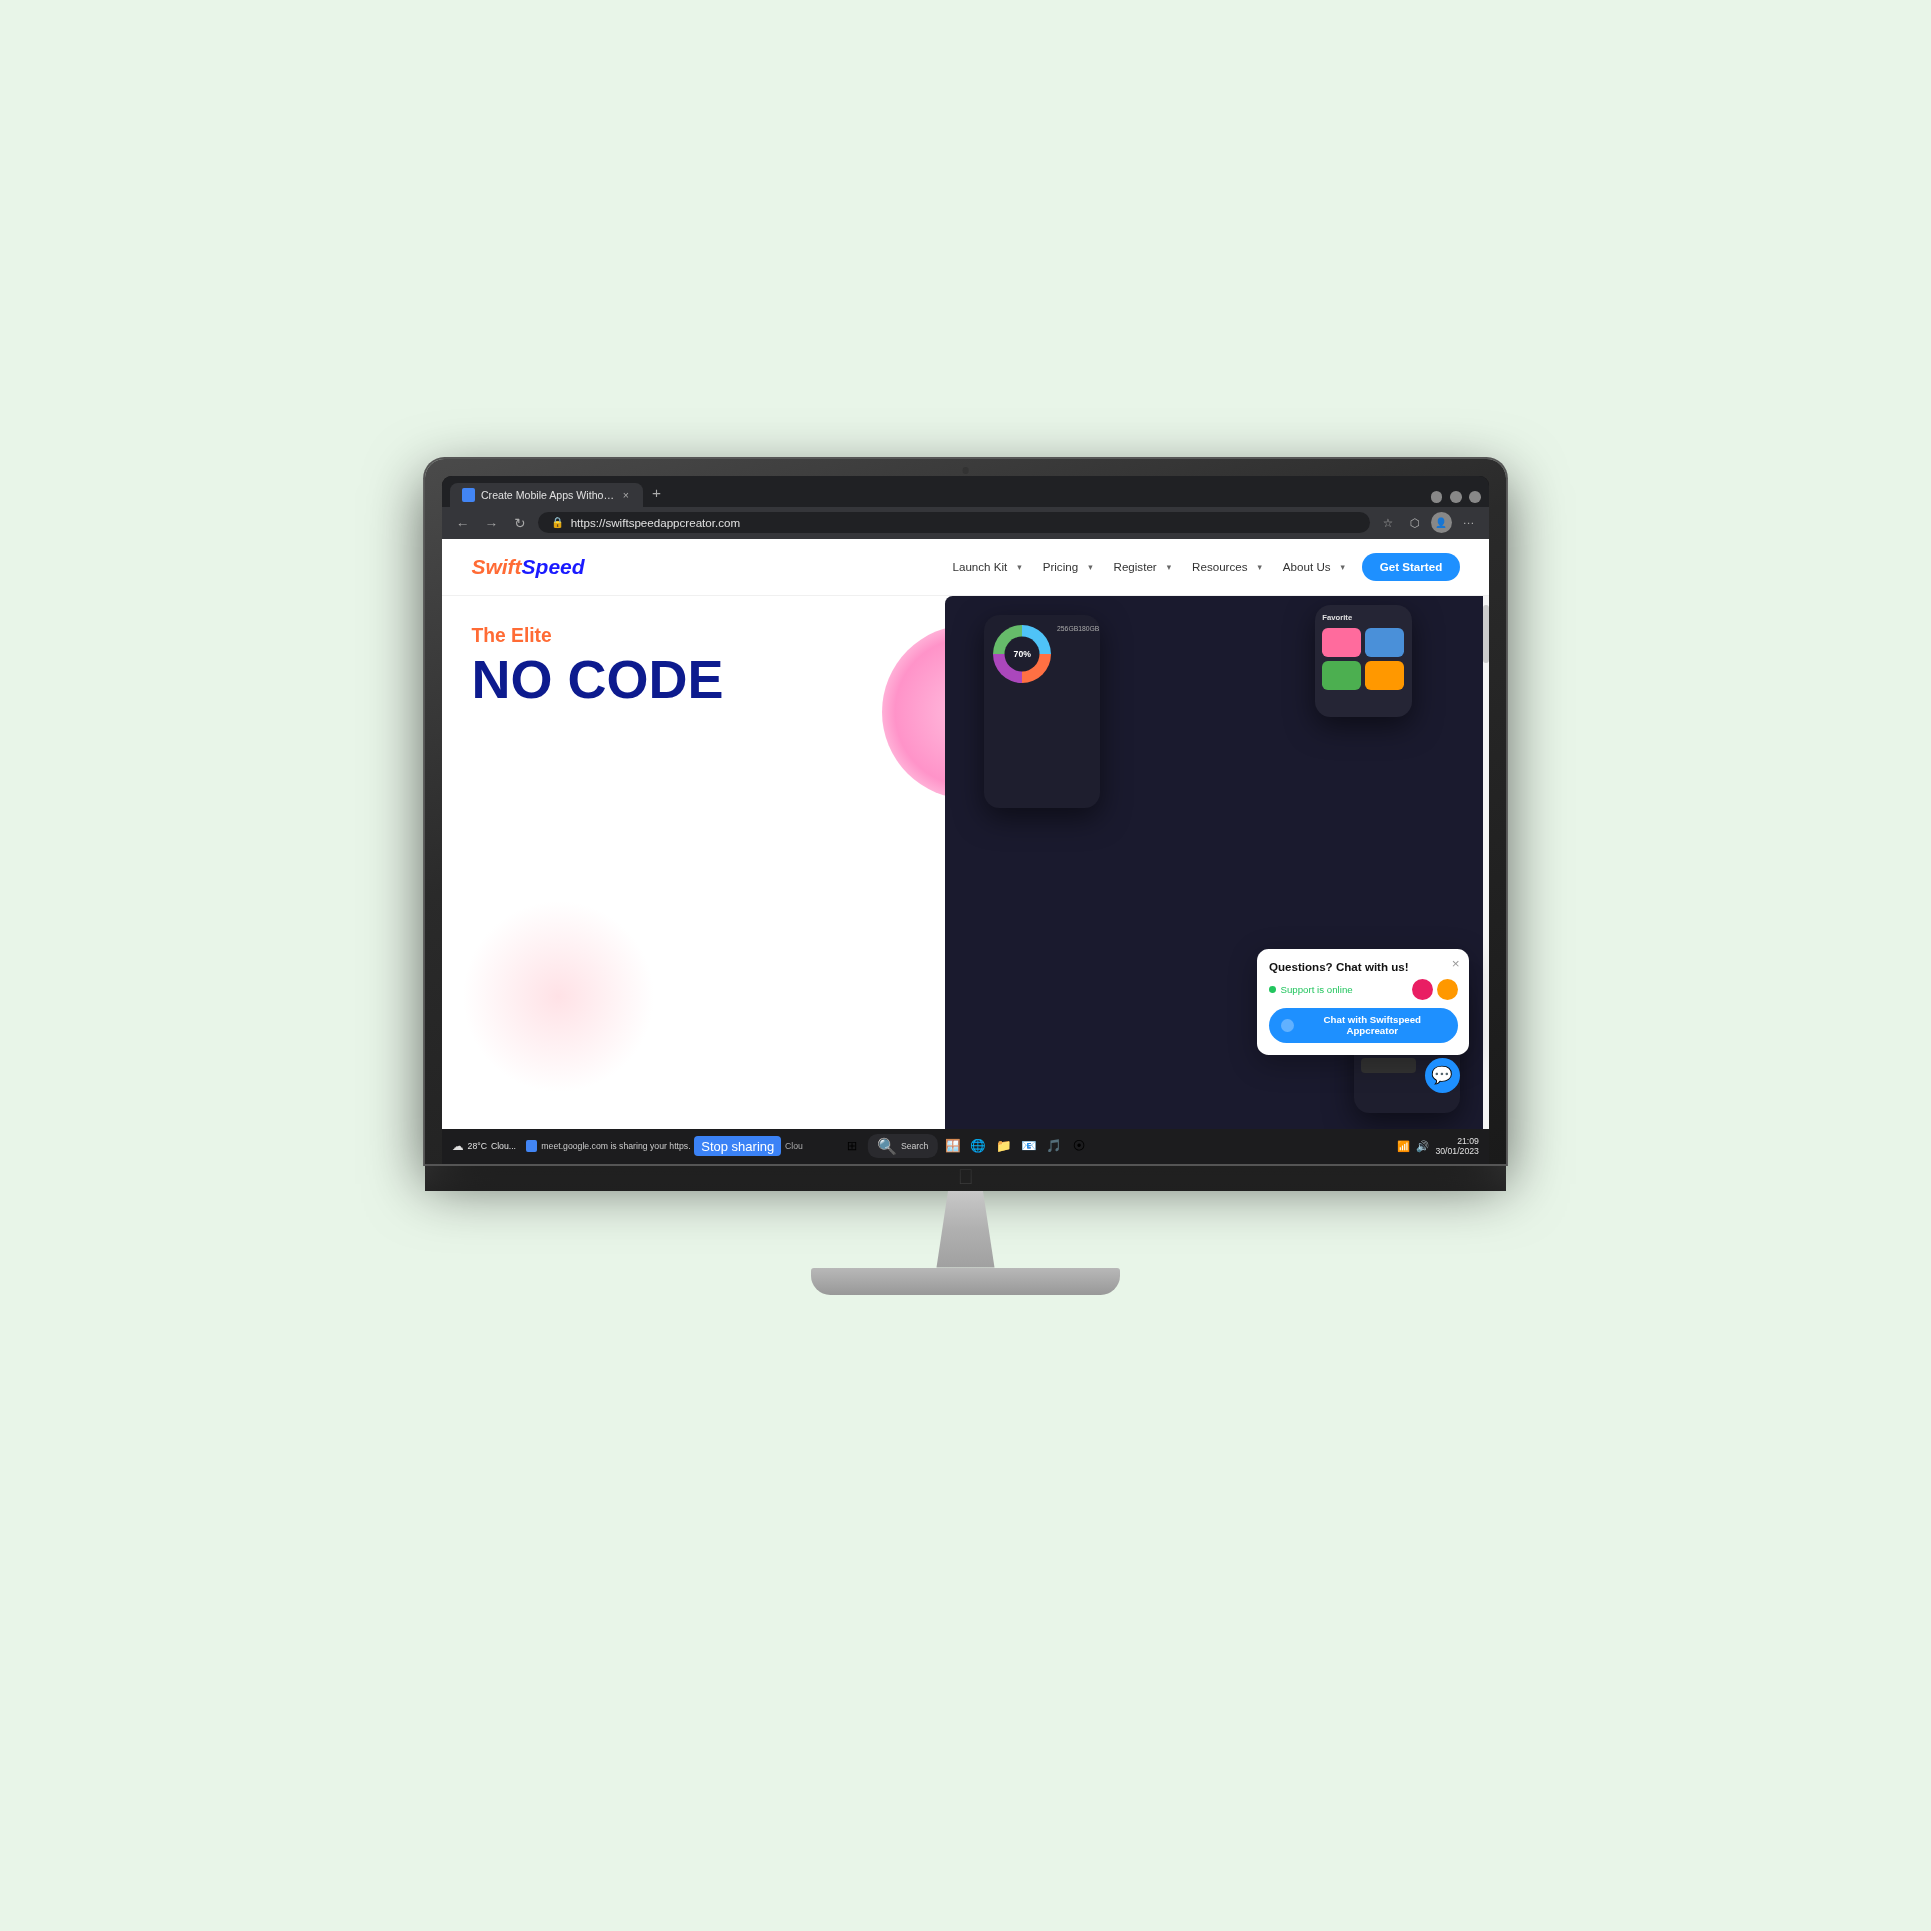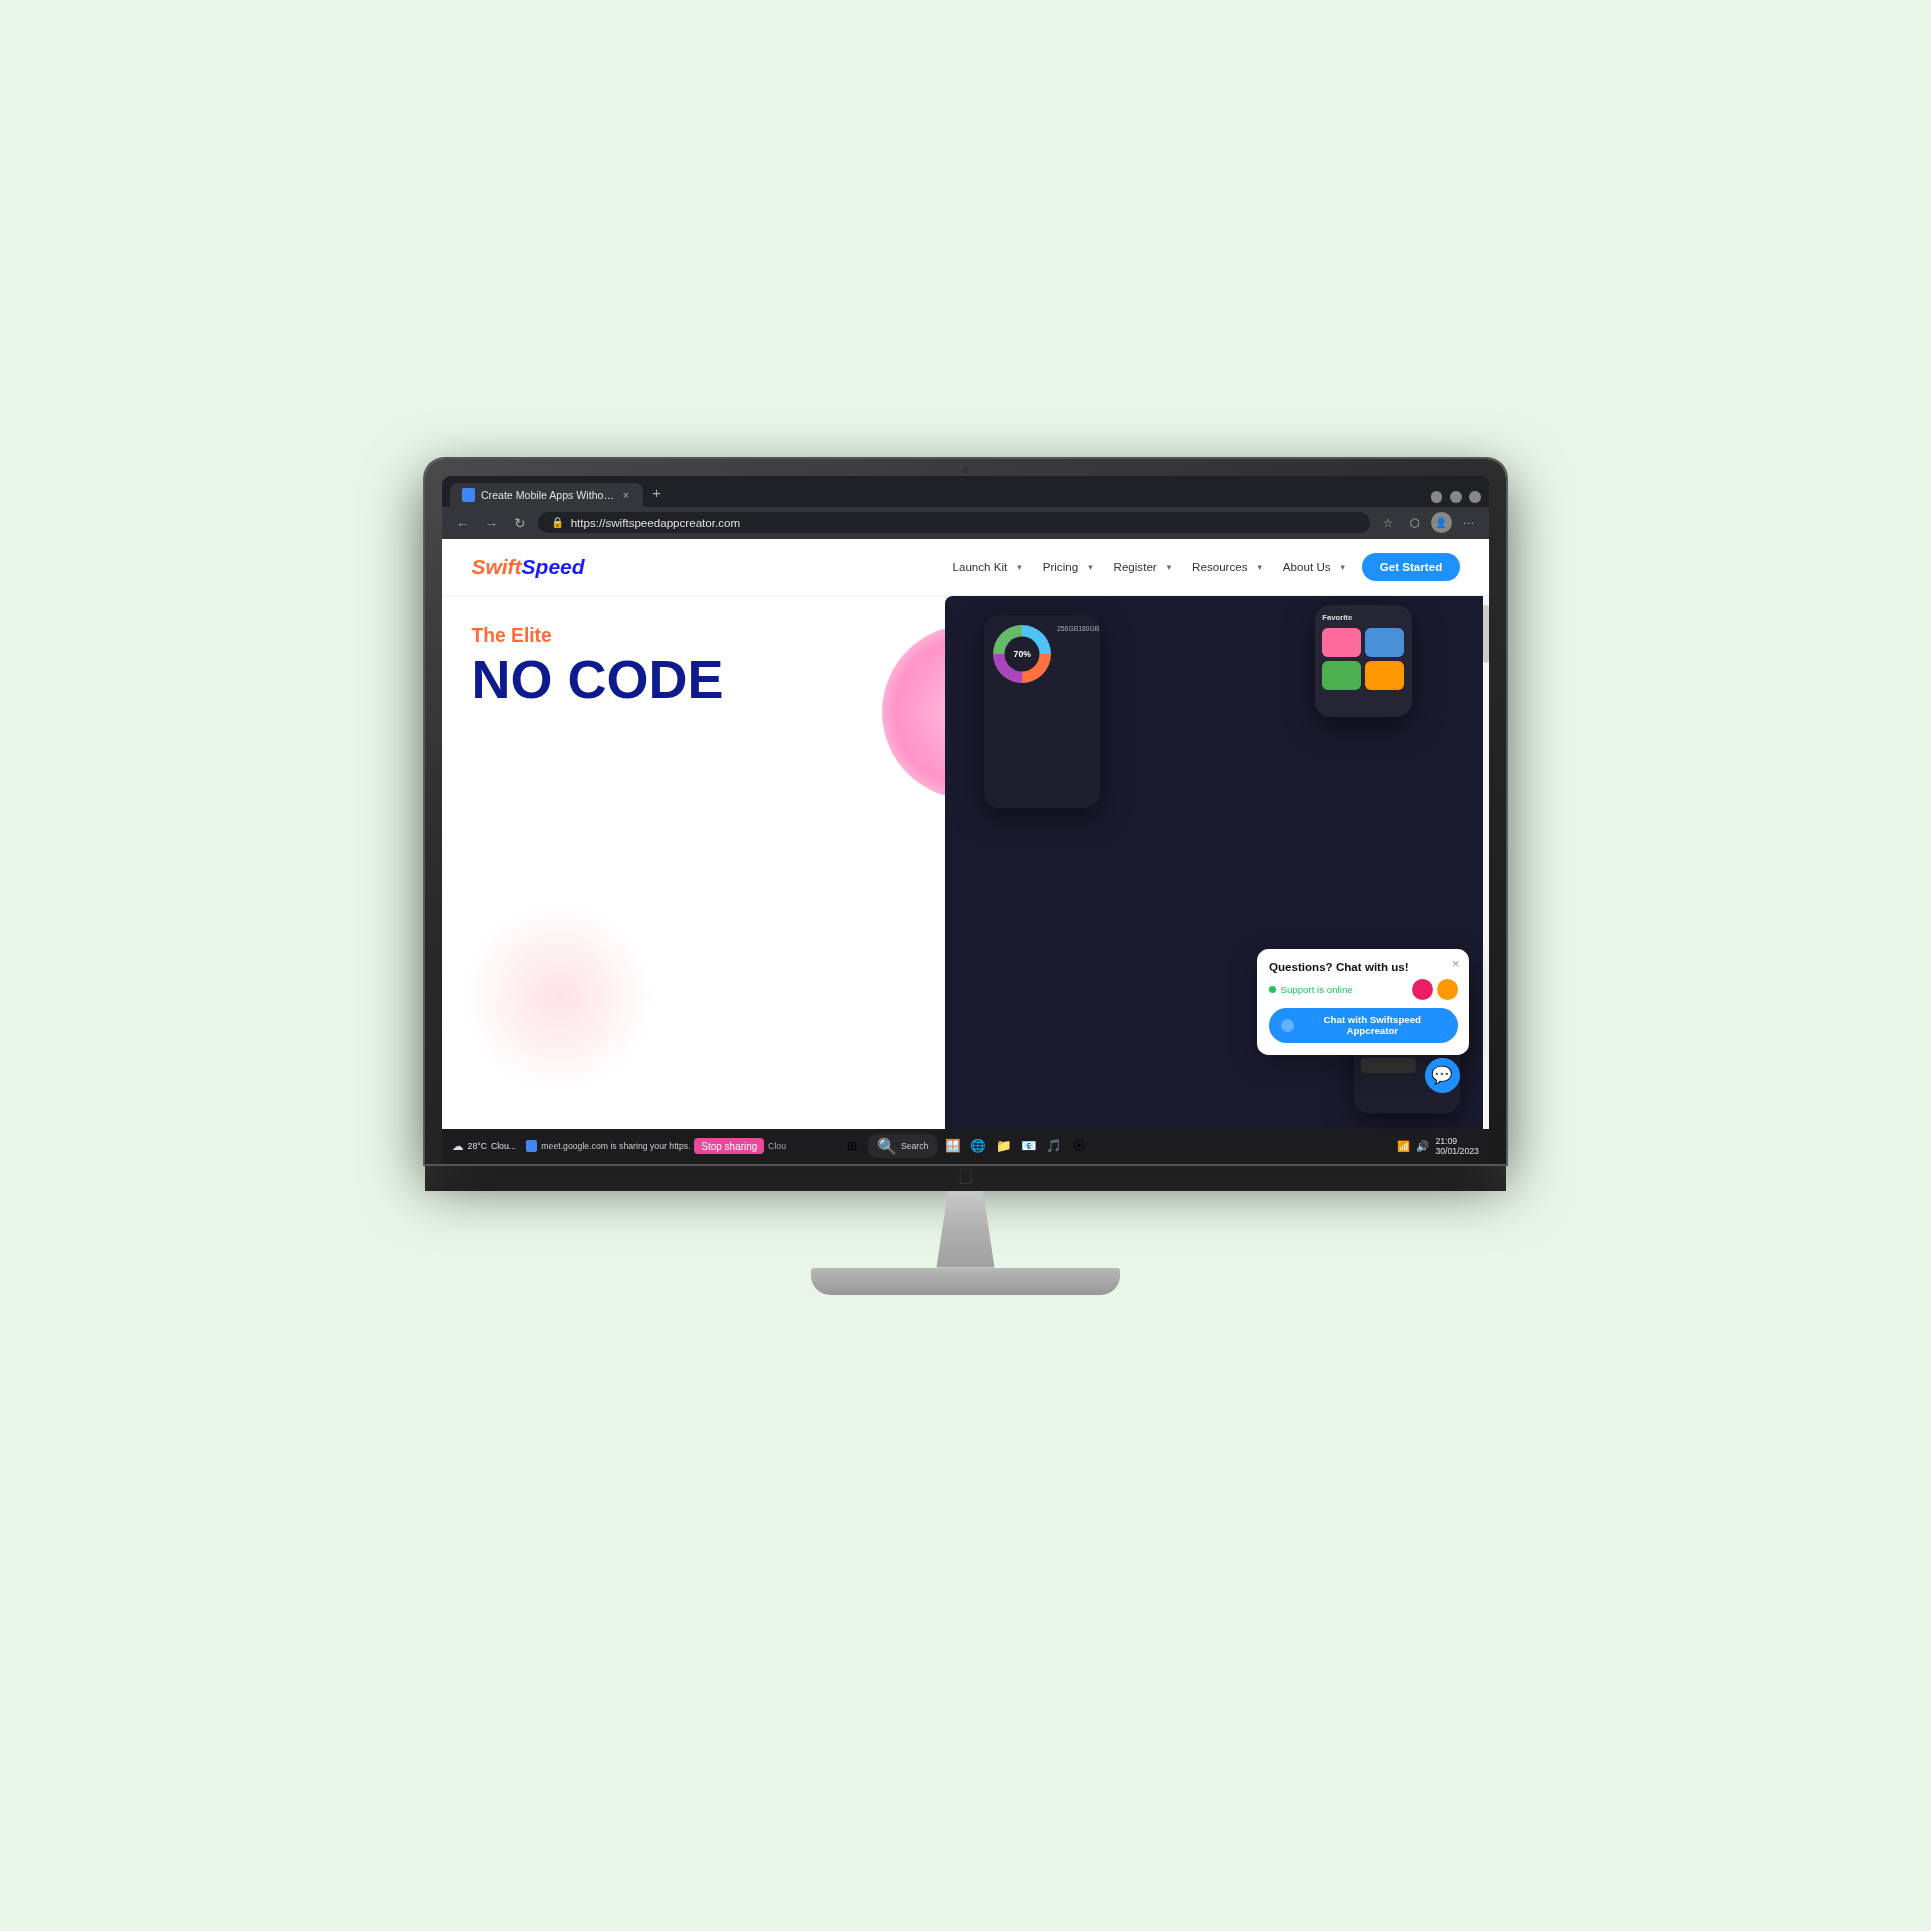--- a/index.html
+++ b/index.html
@@ -636,26 +636,26 @@
       border-radius: 1.9px;
       flex-shrink: 0;
     }
 
     .share-text {
       font-size: 8.7px;
       color: #ccc;
     }
 
     .stop-sharing-btn {
-      background: #ec4899;
+      background: #3b82f6;
       color: white;
       border: none;
       border-radius: 3.9px;
       padding: 2.9px 6.8px;
-      font-size: 10px;
+      font-size: 13px;
       cursor: pointer;
     }
 
     .hide-btn {
       background: transparent;
       color: #aaa;
       border: none;
       font-size: 8.7px;
       cursor: pointer;
     }
@@ -695,21 +695,21 @@
     .taskbar-right {
       margin-left: auto;
       display: flex;
       align-items: center;
       gap: 5.8px;
     }
 
     .taskbar-time {
       font-size: 8.7px;
       color: #e0e0e0;
-      text-align: left;
+      text-align: right;
     }
 
     .taskbar-sys-icon {
       font-size: 10.6px;
       color: #ccc;
     }
 
     
     .imac-chin {
       width: 1081px;

